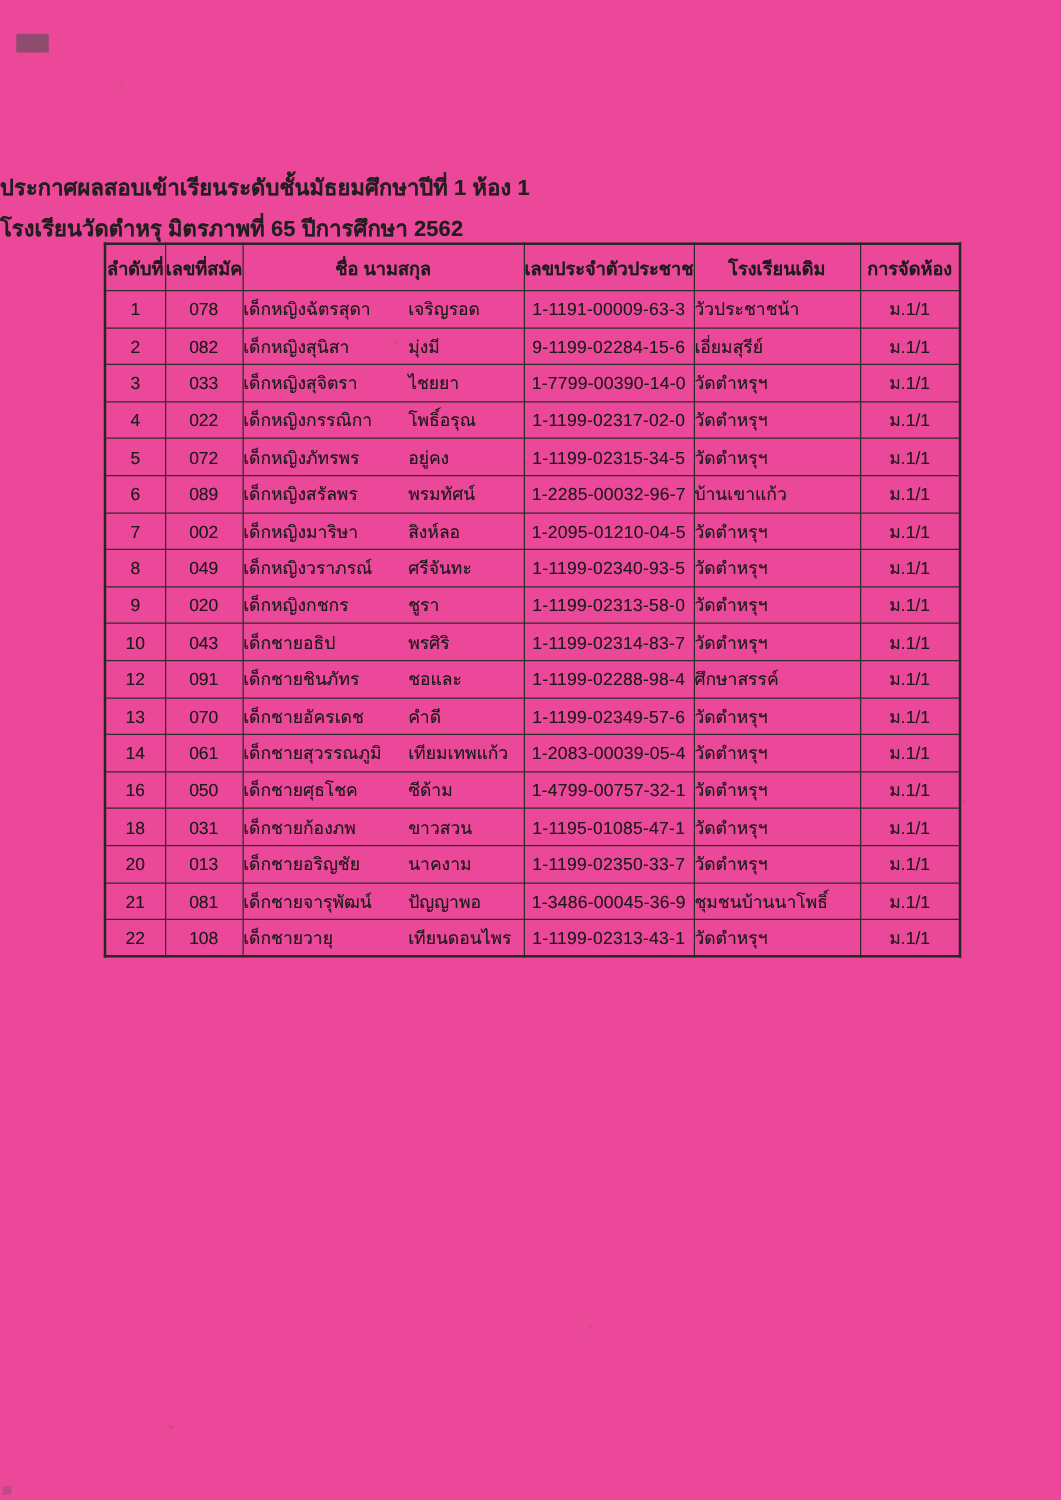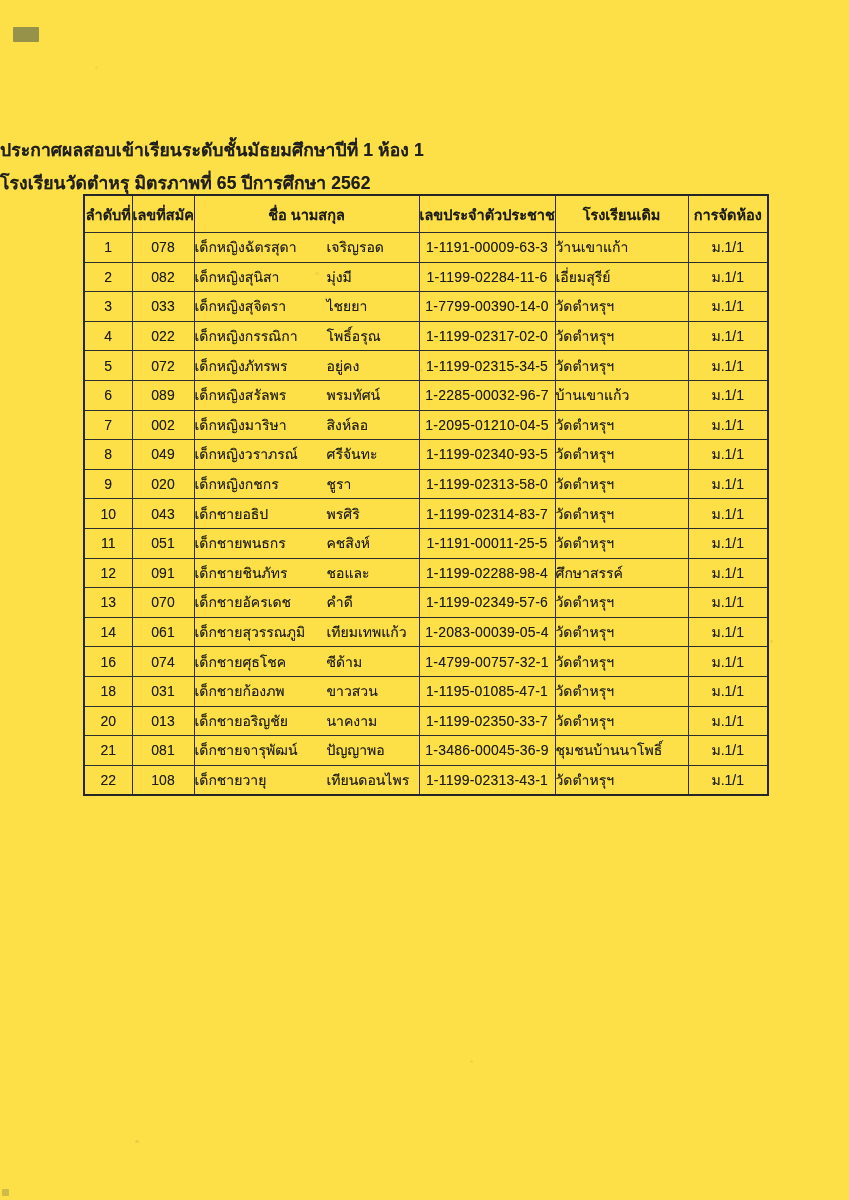--- a/index.html
+++ b/index.html
@@ -6,21 +6,21 @@
   body{
     width:849px;height:1200px;
     background:#ffffff;
     font-family:"Liberation Sans","DejaVu Sans",sans-serif;
     color:#1c1c1c;
     -webkit-font-smoothing:antialiased;
   }
   .page{
     position:relative;
     width:849px;height:1200px;
-    background:#fde047;
+    background:#ec4899;
     overflow:hidden;
   }
   
   .scan-mark{
     position:absolute;left:13px;top:27px;width:26px;height:15px;
     background:#41524a;opacity:.55;border-radius:1px;
   }
   .speck{position:absolute;background:rgba(40,40,40,.07);border-radius:50%;}
   .sp1{left:315px;top:272px;width:4px;height:3px;}
   .sp2{left:238px;top:150px;width:3px;height:3px;background:rgba(40,40,40,.25);}
@@ -107,28 +107,28 @@
         <th class="h-school">โรงเรียนเดิม</th>
         <th>การจัดห้อง</th>
       </tr>
     </thead>
     <tbody>
         <tr>
           <td class="c-no">1</td>
           <td class="c-app">078</td>
           <td class="c-name"><span class="fname">เด็กหญิงฉัตรสุดา</span><span class="lname">เจริญรอด</span></td>
           <td class="c-id">1-1191-00009-63-3</td>
-          <td class="c-school">วัานเขาแก้า</td>
+          <td class="c-school">วัวประชาชน้า</td>
           <td class="c-room">ม.1/1</td>
         </tr>
         <tr>
           <td class="c-no">2</td>
           <td class="c-app">082</td>
           <td class="c-name"><span class="fname">เด็กหญิงสุนิสา</span><span class="lname">มุ่งมี</span></td>
-          <td class="c-id">1-1199-02284-11-6</td>
+          <td class="c-id">9-1199-02284-15-6</td>
           <td class="c-school">เอี่ยมสุรีย์</td>
           <td class="c-room">ม.1/1</td>
         </tr>
         <tr>
           <td class="c-no">3</td>
           <td class="c-app">033</td>
           <td class="c-name"><span class="fname">เด็กหญิงสุจิตรา</span><span class="lname">ไชยยา</span></td>
           <td class="c-id">1-7799-00390-14-0</td>
           <td class="c-school">วัดตำหรุฯ</td>
           <td class="c-room">ม.1/1</td>
@@ -183,28 +183,20 @@
         </tr>
         <tr>
           <td class="c-no">10</td>
           <td class="c-app">043</td>
           <td class="c-name"><span class="fname">เด็กชายอธิป</span><span class="lname">พรศิริ</span></td>
           <td class="c-id">1-1199-02314-83-7</td>
           <td class="c-school">วัดตำหรุฯ</td>
           <td class="c-room">ม.1/1</td>
         </tr>
         <tr>
-          <td class="c-no">11</td>
-          <td class="c-app">051</td>
-          <td class="c-name"><span class="fname">เด็กชายพนธกร</span><span class="lname">คชสิงห์</span></td>
-          <td class="c-id">1-1191-00011-25-5</td>
-          <td class="c-school">วัดตำหรุฯ</td>
-          <td class="c-room">ม.1/1</td>
-        </tr>
-        <tr>
           <td class="c-no">12</td>
           <td class="c-app">091</td>
           <td class="c-name"><span class="fname">เด็กชายชินภัทร</span><span class="lname">ชอและ</span></td>
           <td class="c-id">1-1199-02288-98-4</td>
           <td class="c-school">ศึกษาสรรค์</td>
           <td class="c-room">ม.1/1</td>
         </tr>
         <tr>
           <td class="c-no">13</td>
           <td class="c-app">070</td>
@@ -216,21 +208,21 @@
         <tr>
           <td class="c-no">14</td>
           <td class="c-app">061</td>
           <td class="c-name"><span class="fname">เด็กชายสุวรรณภูมิ</span><span class="lname">เทียมเทพแก้ว</span></td>
           <td class="c-id">1-2083-00039-05-4</td>
           <td class="c-school">วัดตำหรุฯ</td>
           <td class="c-room">ม.1/1</td>
         </tr>
         <tr>
           <td class="c-no">16</td>
-          <td class="c-app">074</td>
+          <td class="c-app">050</td>
           <td class="c-name"><span class="fname">เด็กชายศุธโชค</span><span class="lname">ซีด้าม</span></td>
           <td class="c-id">1-4799-00757-32-1</td>
           <td class="c-school">วัดตำหรุฯ</td>
           <td class="c-room">ม.1/1</td>
         </tr>
         <tr>
           <td class="c-no">18</td>
           <td class="c-app">031</td>
           <td class="c-name"><span class="fname">เด็กชายก้องภพ</span><span class="lname">ขาวสวน</span></td>
           <td class="c-id">1-1195-01085-47-1</td>

